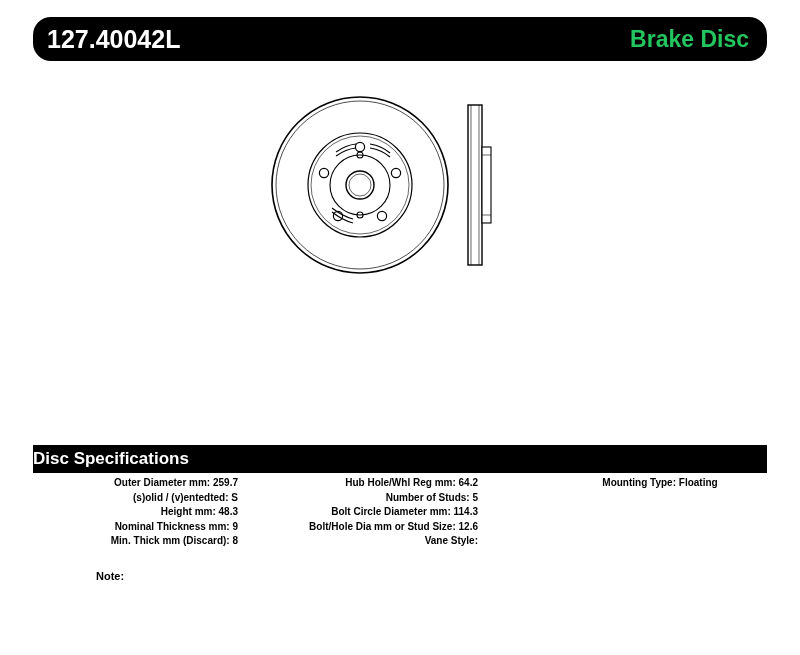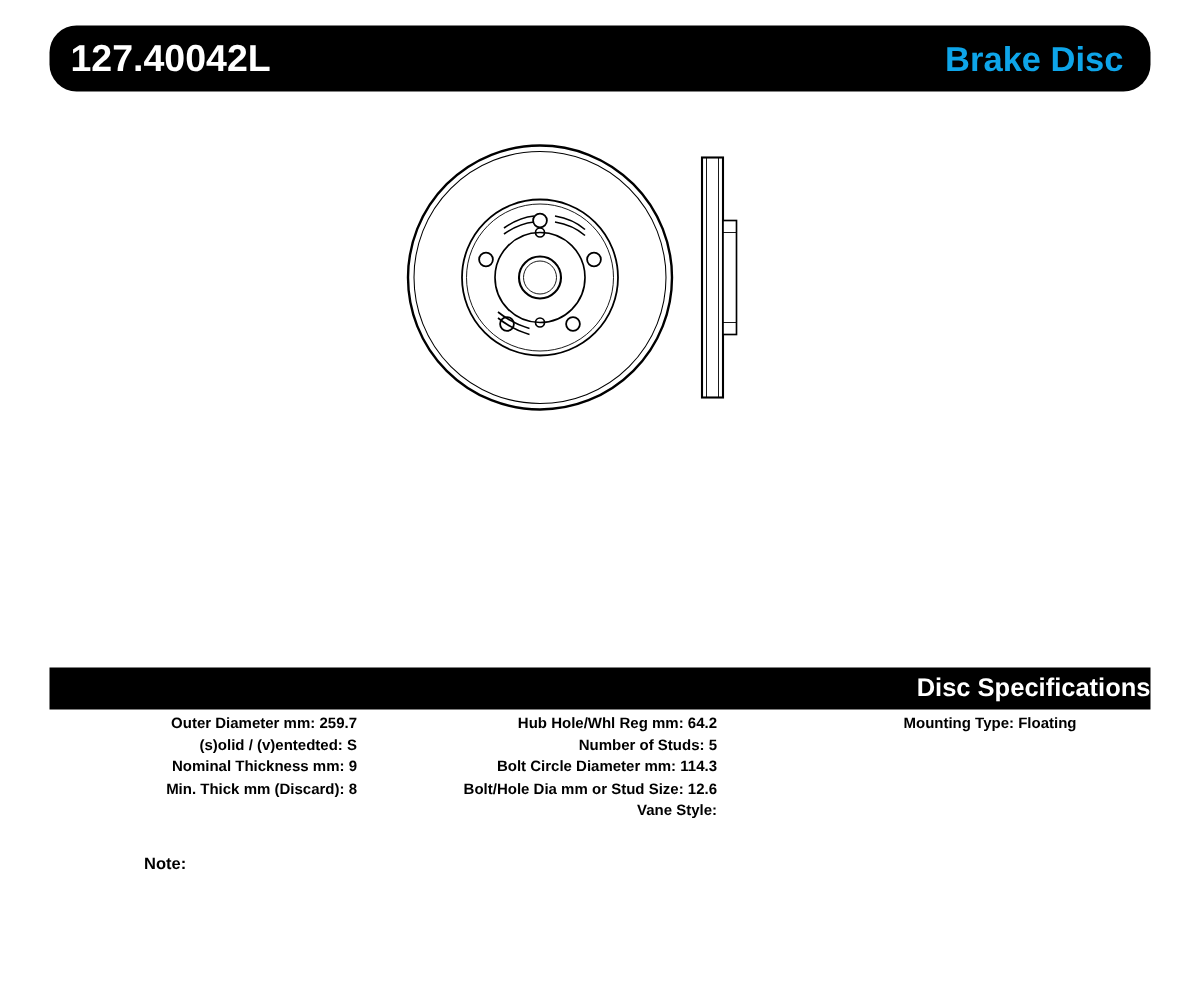--- a/index.html
+++ b/index.html
@@ -32,21 +32,21 @@
     border-radius: 18px;
   }
   .part-number {
     color: #ffffff;
     font-size: 25px;
     font-weight: bold;
     letter-spacing: 0px;
     line-height: 1;
   }
   .product-type {
-    color: #0ea5e9;
+    color: #22c55e;
     font-size: 23px;
     font-weight: bold;
     line-height: 1;
   }
 
   
   .drawing {
     position: absolute;
     left: 250px;
     top: 95px;
@@ -57,21 +57,21 @@
   
   .specs-bar {
     position: absolute;
     left: 33px;
     top: 445px;
     width: 734px;
     height: 28px;
     background: #000000;
     display: flex;
     align-items: center;
-    justify-content: flex-end;
+    justify-content: flex-start;
   }
   .specs-bar-title {
     color: #ffffff;
     font-size: 17px;
     font-weight: bold;
   }
 
   
   .specs-body {
     position: absolute;
@@ -159,20 +159,21 @@
 </div>
 
 <div class="specs-bar">
   <div class="specs-bar-title">Disc Specifications</div>
 </div>
 
 <div class="specs-body">
   <div class="col col-left">
     <div class="spec-line">Outer Diameter mm: 259.7</div>
     <div class="spec-line">(s)olid / (v)entedted: S</div>
+    <div class="spec-line">Height mm: 48.3</div>
     <div class="spec-line">Nominal Thickness mm: 9</div>
     <div class="spec-line">Min. Thick mm (Discard): 8</div>
   </div>
 
   <div class="col col-mid">
     <div class="spec-line">Hub Hole/Whl Reg mm: 64.2</div>
     <div class="spec-line">Number of Studs: 5</div>
     <div class="spec-line">Bolt Circle Diameter mm: 114.3</div>
     <div class="spec-line">Bolt/Hole Dia mm or Stud Size: 12.6</div>
     <div class="spec-line">Vane Style:</div>

